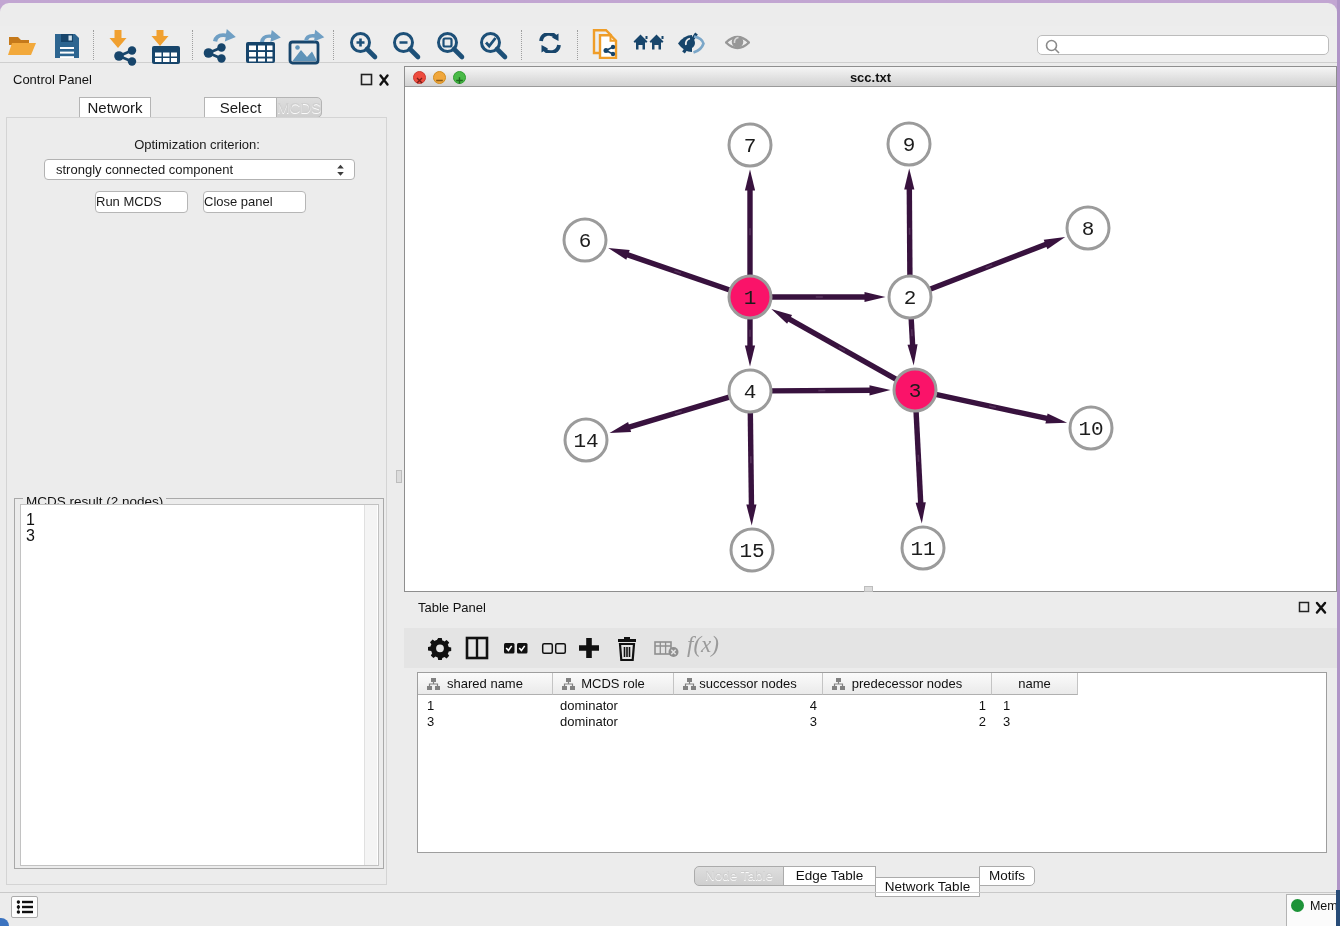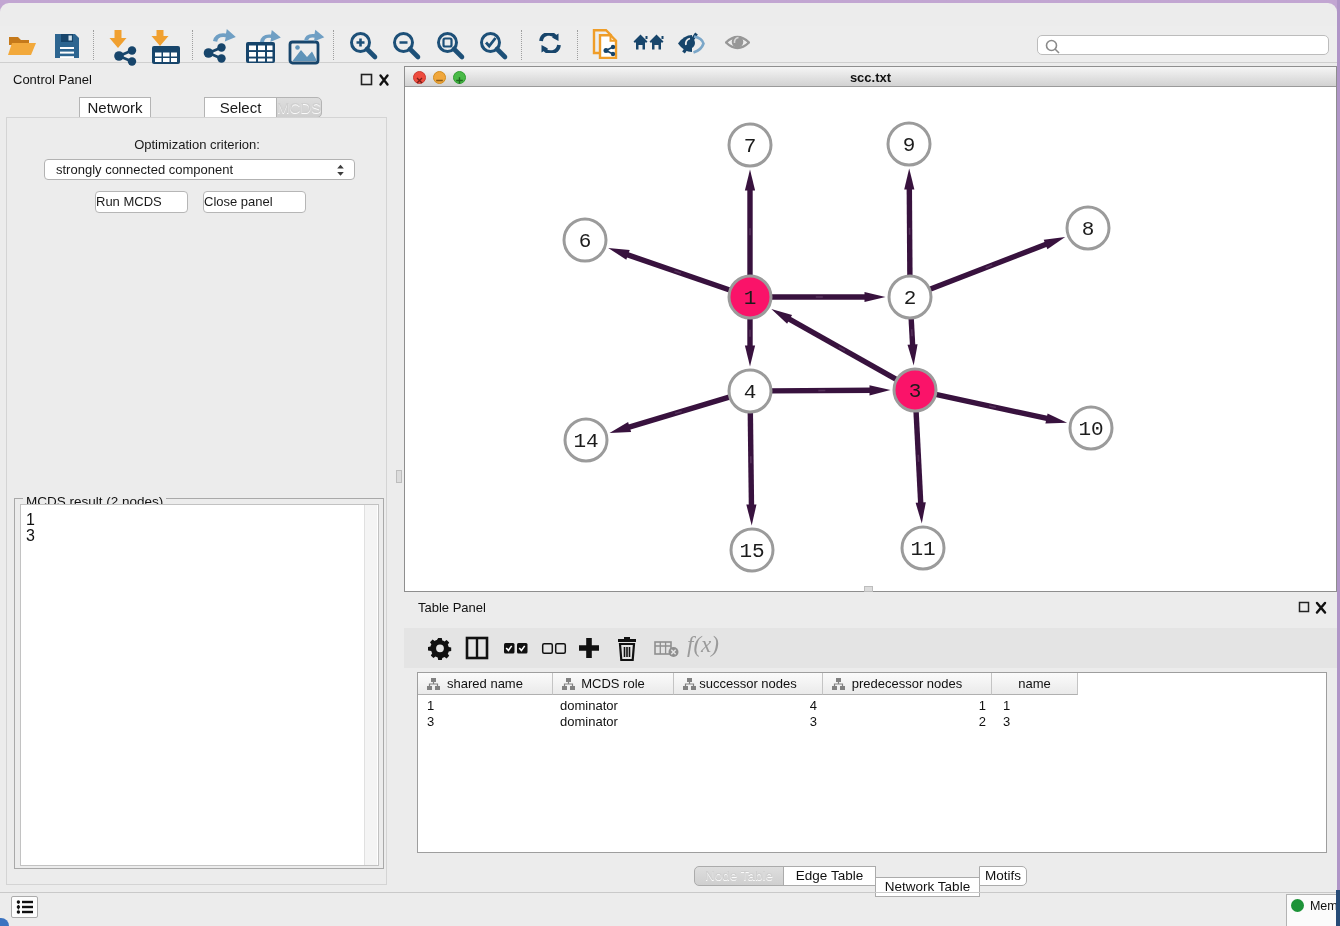--- a/index.html
+++ b/index.html
@@ -409,21 +409,21 @@
     <div class="td" style="left:585px; top:25px;">1</div>
     <div class="td" style="left:9px; top:41px;">3</div>
     <div class="td" style="left:142px; top:41px;">dominator</div>
     <div class="td" style="left:256px; top:41px; width:143px; text-align:right;">3</div>
     <div class="td" style="left:405px; top:41px; width:163px; text-align:right;">2</div>
     <div class="td" style="left:585px; top:41px;">3</div>
   </div>
   <div class="btab tabsel" style="left:694px; width:90px; border-radius:5px 0 0 5px;">Node Table</div>
   <div class="btab" style="left:783px; width:93px;">Edge Table</div>
   <div class="btab" style="left:875px; width:105px;margin-top:11px;">Network Table</div>
-  <div class="btab" style="left:979px; width:48px; border-radius:0 5px 5px 0;">Motifs</div>
+  <div class="btab" style="left:979px; width:56px; border-radius:0 5px 5px 0;">Motifs</div>
   <div id="statusline"></div>
   <div id="listbtn">
     <svg width="20" height="16" viewBox="0 0 20 16" style="position:absolute; left:3px; top:2px;">
       <circle cx="3.4" cy="3" r="1.7" fill="#111"></circle>
           <circle cx="3.4" cy="8" r="1.7" fill="#111"></circle>
           <circle cx="3.4" cy="13" r="1.7" fill="#111"></circle>
       <path d="M3.4 3 V13" stroke="#111" stroke-width="1" stroke-dasharray="1.5 1.5"></path>
       <rect x="7" y="1.8" width="11" height="2.4" fill="#111"></rect>
       <rect x="7" y="6.8" width="11" height="2.4" fill="#111"></rect>
       <rect x="7" y="11.8" width="11" height="2.4" fill="#111"></rect>

